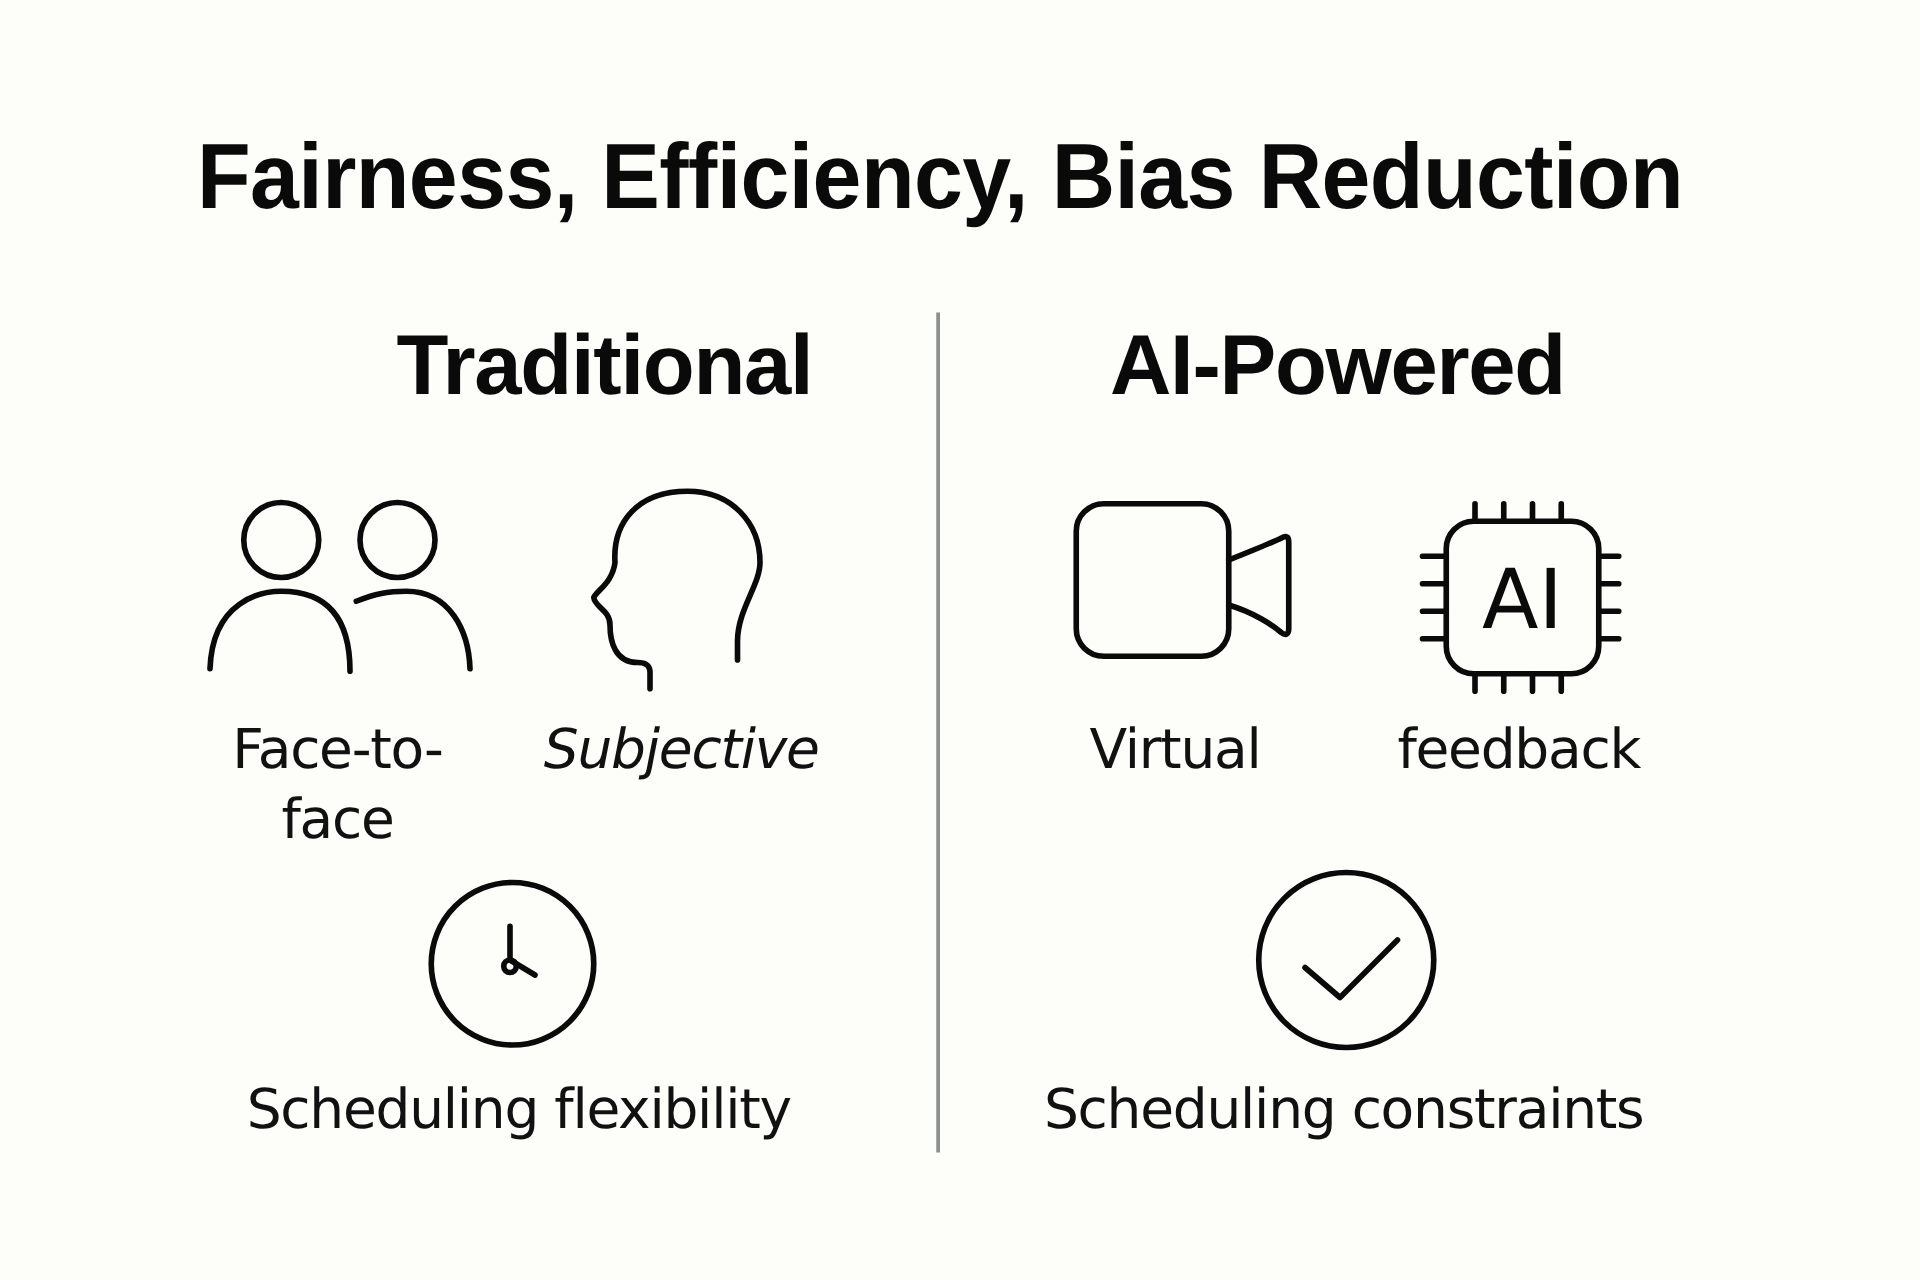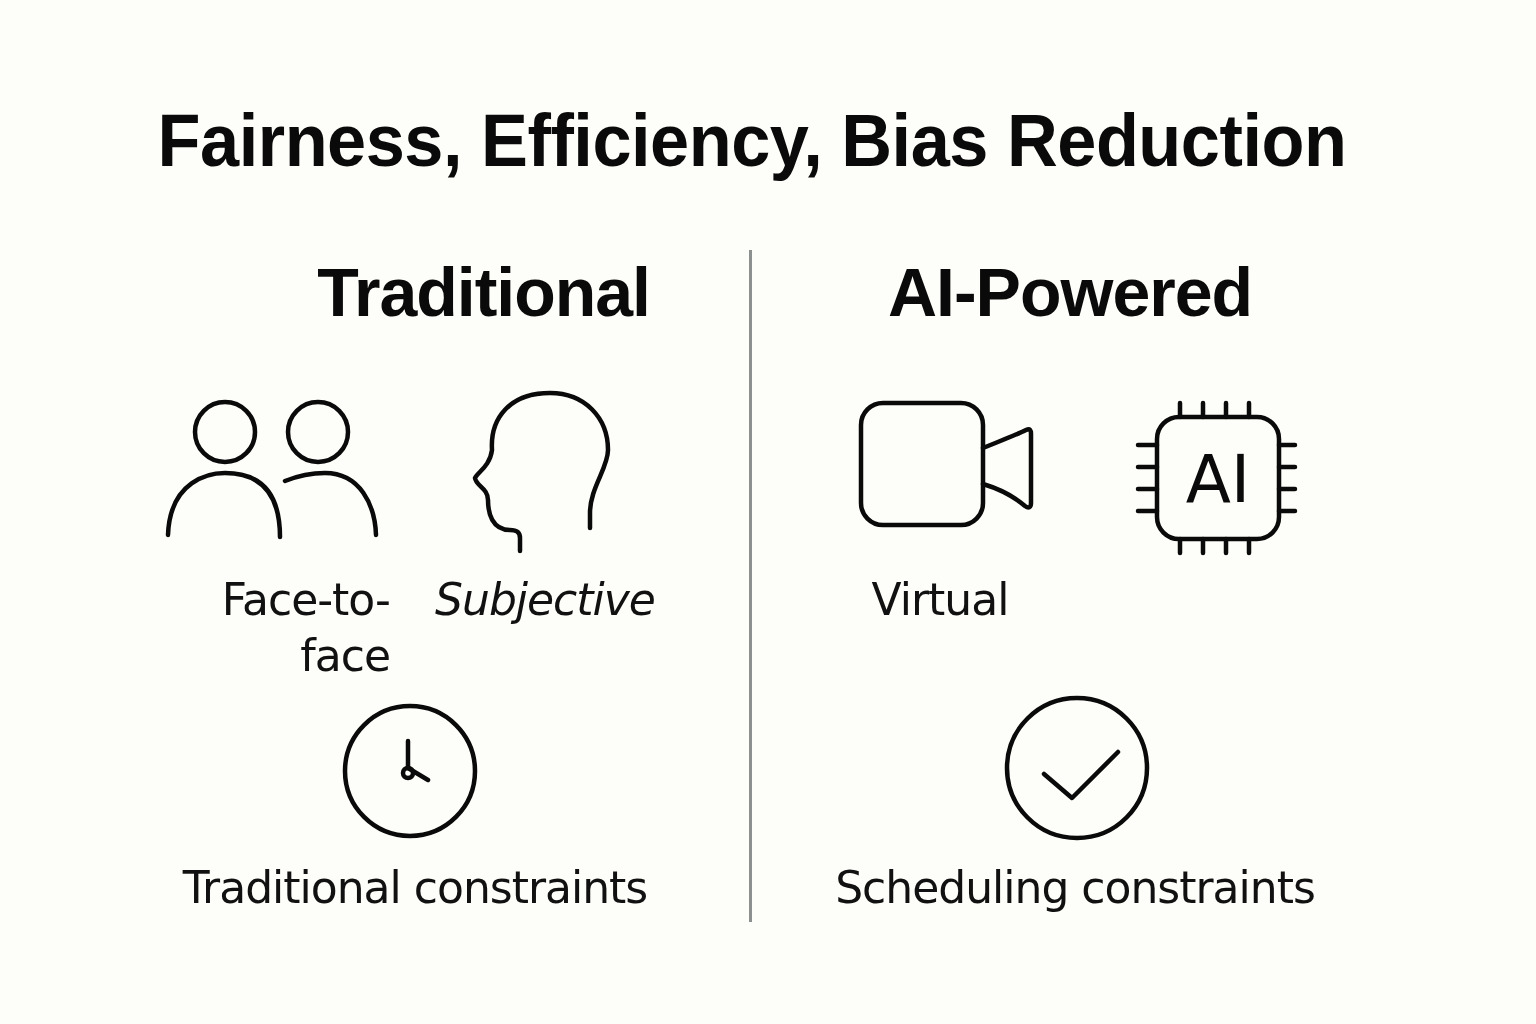--- a/index.html
+++ b/index.html
@@ -44,37 +44,37 @@
     <path d="M125 86 C140 80 150 78 165 78 C200 78 215 110 216 140"></path>
   </g>
 </svg>
 
 <svg style="left:470px;top:388px;" width="150" height="170" viewBox="0 0 150 170">
   <g stroke-width="4.5">
     <path d="M50 163 L50 150 C50 143 45 142 40 142 C22 142 18 125 18 112 C18 100 6 98 5 90 C8 84 20 78 22 62 C20 30 40 5 80 5 C115 5 138 30 138 62 C138 80 120 100 120 125 L120 140"></path>
   </g>
 </svg>
 
-<div class="abs label" style="left:150px;width:240px;top:572px;text-align:right;">
+<div class="abs label" style="left:150px;width:240px;top:572px;">
   <div>Face-to-</div>
   <div>face</div>
 </div>
 <div class="abs label" style="left:420px;width:250px;top:572px;font-style:italic;">
   <div>Subjective</div>
 </div>
 
 <svg style="left:342px;top:703px;" width="136" height="136" viewBox="0 0 136 136">
   <g stroke-width="4.5">
     <circle cx="68" cy="68" r="65"></circle>
     <path d="M66 38 L66 65 L86 77"></path>
     <circle cx="66" cy="70" r="5"></circle>
   </g>
 </svg>
 
-<div class="abs label" style="left:140px;width:550px;top:860px;">Traditional constraints</div>
+<div class="abs label" style="left:140px;width:550px;top:860px;">Scheduling flexibility</div>
 
 <div class="abs col-head" style="left:840px;width:460px;">AI-Powered</div>
 
 <svg style="left:858px;top:400px;" width="180" height="130" viewBox="0 0 180 130">
   <g stroke-width="4.5">
     <rect x="3" y="3" width="122" height="122" rx="22"></rect>
     <path d="M125 48 C145 40 160 34 168 30 C172 28 173 30 173 34 L173 103 C173 107 171 109 167 106 C160 100 145 90 125 84"></path>
   </g>
 </svg>
 
@@ -84,20 +84,21 @@
     <path d="M45 3 L45 17 M68 3 L68 17 M91 3 L91 17 M114 3 L114 17"></path>
     <path d="M45 139 L45 153 M68 139 L68 153 M91 139 L91 153 M114 139 L114 153"></path>
     <path d="M3 45 L22 45 M3 67 L22 67 M3 89 L22 89 M3 111 L22 111"></path>
     <path d="M144 45 L160 45 M144 67 L160 67 M144 89 L160 89 M144 111 L160 111"></path>
   </g>
   <text x="83" y="102" text-anchor="middle" font-size="66" style="fill:#0a0a0a;stroke:none;font-family:'DejaVu Sans',sans-serif;">AI</text>
 </svg>
 
 <div class="abs label" style="left:840px;width:200px;top:572px;">Virtual</div>
 <div class="abs label" style="left:1080px;width:270px;top:572px;">
+  <div>feedback</div>
 </div>
 
 <svg style="left:1004px;top:695px;" width="146" height="146" viewBox="0 0 146 146">
   <g stroke-width="4.5">
     <circle cx="73" cy="73" r="70"></circle>
     <path d="M40 79 L68 103 L114 57"></path>
   </g>
 </svg>
 
 <div class="abs label" style="left:830px;width:490px;top:860px;">Scheduling constraints</div>

